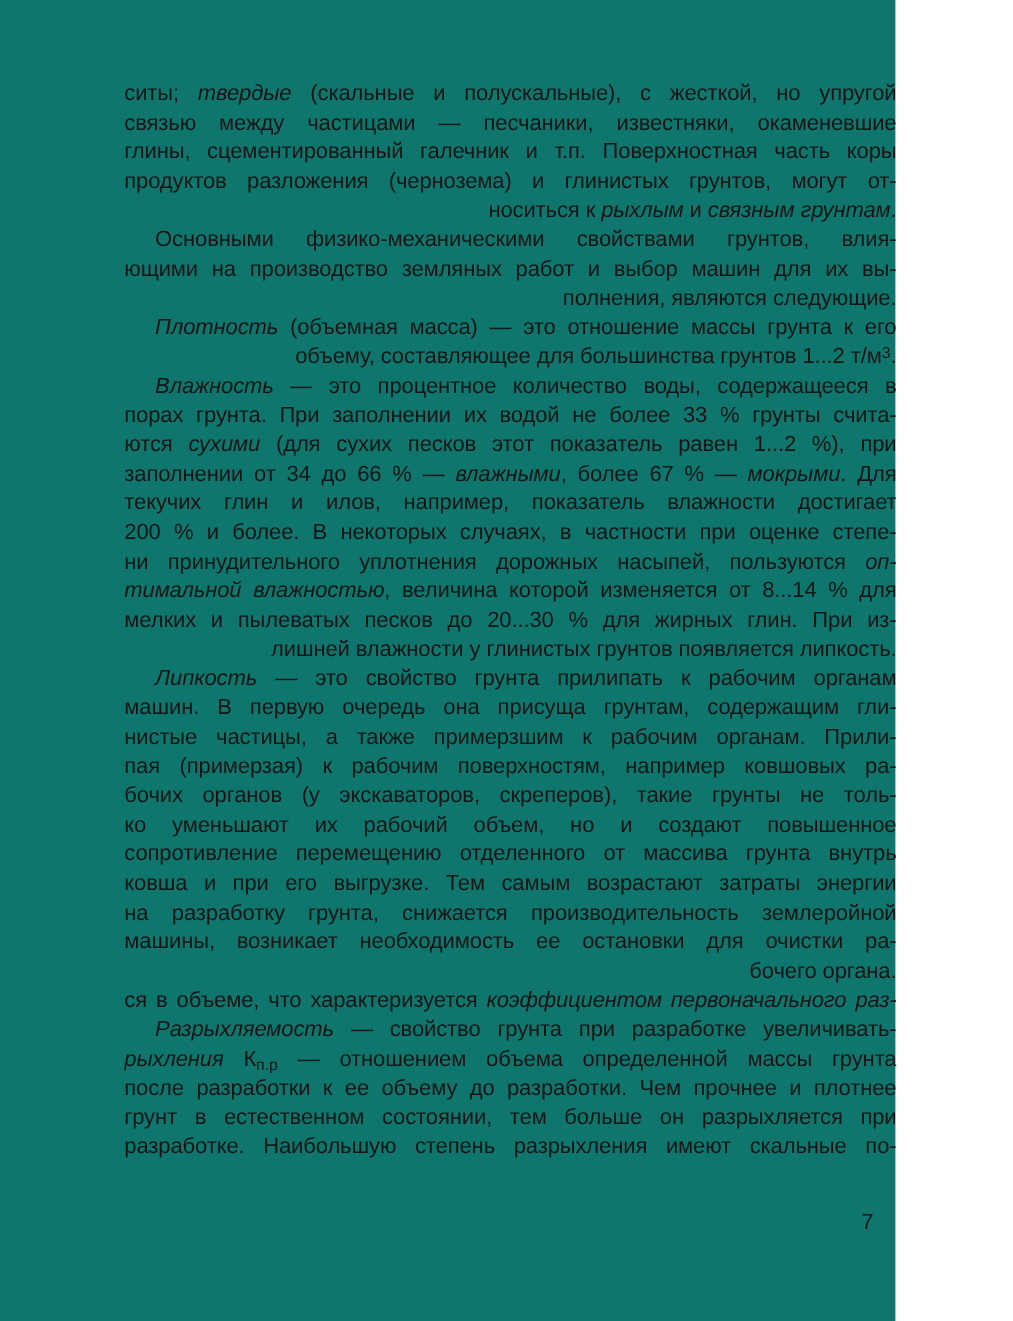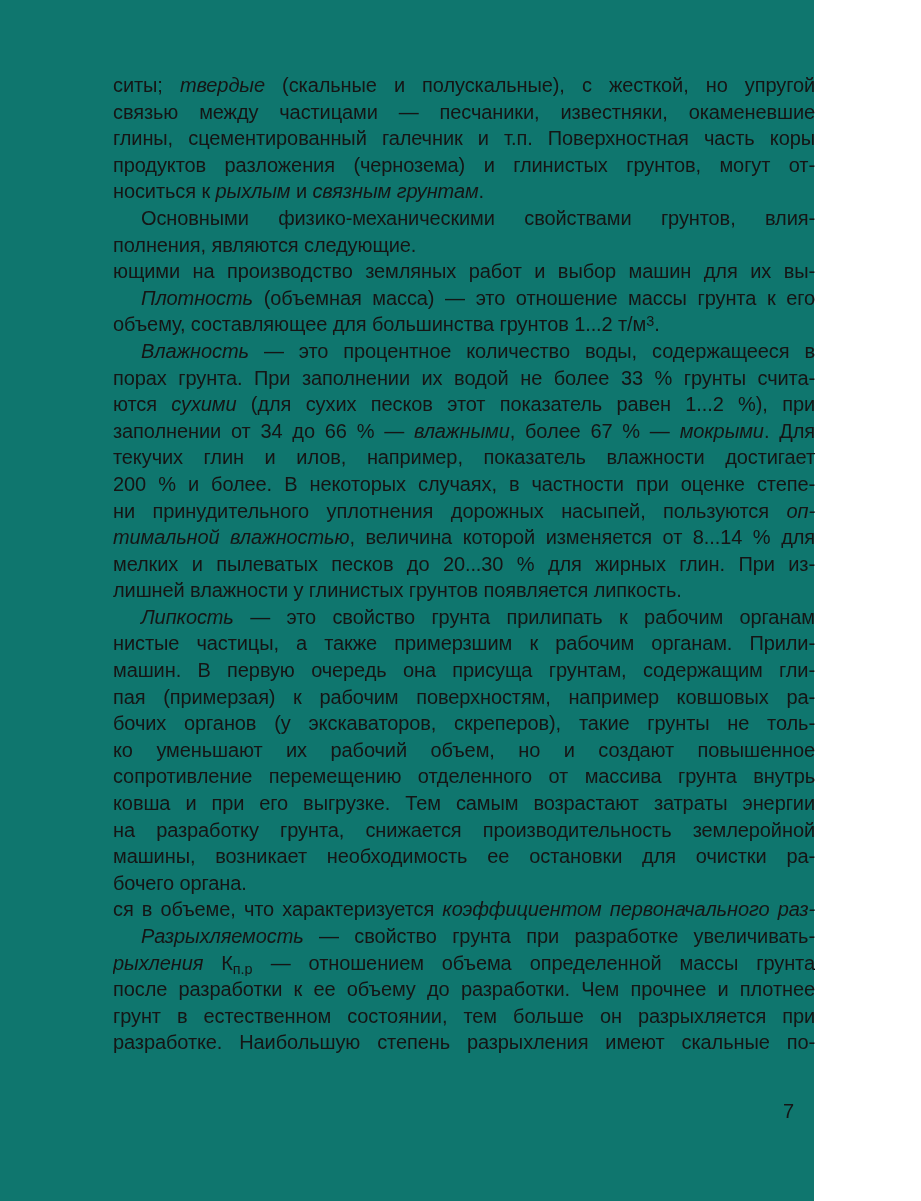--- a/index.html
+++ b/index.html
@@ -30,21 +30,21 @@
     text-align: justify;
     white-space: normal;
   }
   
   .line::after {
     content: "";
     display: inline-block;
     width: 100%;
     height: 0;
   }
-  .line.end { text-align: left; }
+  .line.end { text-align: right; }
   .line.end::after { content: none; }
   .line.ind { text-indent: 28px; }
   .it { font-style: italic; }
   .sb {
     font-size: 0.72em;
     position: relative;
     top: 0.30em;
     letter-spacing: 0;
   }
   .sp {
@@ -67,43 +67,43 @@
   <div class="text-block">
       <div class="paragraph">
         <div class="line"><span>ситы; </span><span class="it">твердые</span><span> (скальные и полускальные), с жесткой, но упругой</span></div>
         <div class="line"><span>связью между частицами — песчаники, известняки, окаменевшие</span></div>
         <div class="line"><span>глины, сцементированный галечник и т.п. Поверхностная часть коры</span></div>
         <div class="line"><span>продуктов разложения (чернозема) и глинистых грунтов, могут от-</span></div>
         <div class="line end"><span>носиться к </span><span class="it">рыхлым</span><span> и </span><span class="it">связным грунтам</span><span>.</span></div>
       </div>
       <div class="paragraph">
         <div class="line ind"><span>Основными физико-механическими свойствами грунтов, влия-</span></div>
+        <div class="line"><span>ющими на производство земляных работ и выбор машин для их вы-</span></div>
         <div class="line end"><span>полнения, являются следующие.</span></div>
-        <div class="line"><span>ющими на производство земляных работ и выбор машин для их вы-</span></div>
       </div>
       <div class="paragraph">
         <div class="line ind"><span class="it">Плотность</span><span> (объемная масса) — это отношение массы грунта к его</span></div>
         <div class="line end"><span>объему, составляющее для большинства грунтов 1...2 т/м</span><span class="sp">3</span><span>.</span></div>
       </div>
       <div class="paragraph">
         <div class="line ind"><span class="it">Влажность</span><span> — это процентное количество воды, содержащееся в</span></div>
         <div class="line"><span>порах грунта. При заполнении их водой не более 33 % грунты счита-</span></div>
         <div class="line"><span>ются </span><span class="it">сухими</span><span> (для сухих песков этот показатель равен 1...2 %), при</span></div>
         <div class="line"><span>заполнении от 34 до 66 % — </span><span class="it">влажными</span><span>, более 67 % — </span><span class="it">мокрыми</span><span>. Для</span></div>
         <div class="line"><span>текучих глин и илов, например, показатель влажности достигает</span></div>
         <div class="line"><span>200 % и более. В некоторых случаях, в частности при оценке степе-</span></div>
         <div class="line"><span>ни принудительного уплотнения дорожных насыпей, пользуются </span><span class="it">оп-</span></div>
         <div class="line"><span class="it">тимальной влажностью</span><span>, величина которой изменяется от 8...14 % для</span></div>
         <div class="line"><span>мелких и пылеватых песков до 20...30 % для жирных глин. При из-</span></div>
         <div class="line end"><span>лишней влажности у глинистых грунтов появляется липкость.</span></div>
       </div>
       <div class="paragraph">
         <div class="line ind"><span class="it">Липкость</span><span> — это свойство грунта прилипать к рабочим органам</span></div>
+        <div class="line"><span>машин. В первую очередь она присуща грунтам, содержащим гли-</span></div>
         <div class="line"><span>нистые частицы, а также примерзшим к рабочим органам. Прили-</span></div>
-        <div class="line"><span>машин. В первую очередь она присуща грунтам, содержащим гли-</span></div>
         <div class="line"><span>пая (примерзая) к рабочим поверхностям, например ковшовых ра-</span></div>
         <div class="line"><span>бочих органов (у экскаваторов, скреперов), такие грунты не толь-</span></div>
         <div class="line"><span>ко уменьшают их рабочий объем, но и создают повышенное</span></div>
         <div class="line"><span>сопротивление перемещению отделенного от массива грунта внутрь</span></div>
         <div class="line"><span>ковша и при его выгрузке. Тем самым возрастают затраты энергии</span></div>
         <div class="line"><span>на разработку грунта, снижается производительность землеройной</span></div>
         <div class="line"><span>машины, возникает необходимость ее остановки для очистки ра-</span></div>
         <div class="line end"><span>бочего органа.</span></div>
       </div>
       <div class="paragraph">

